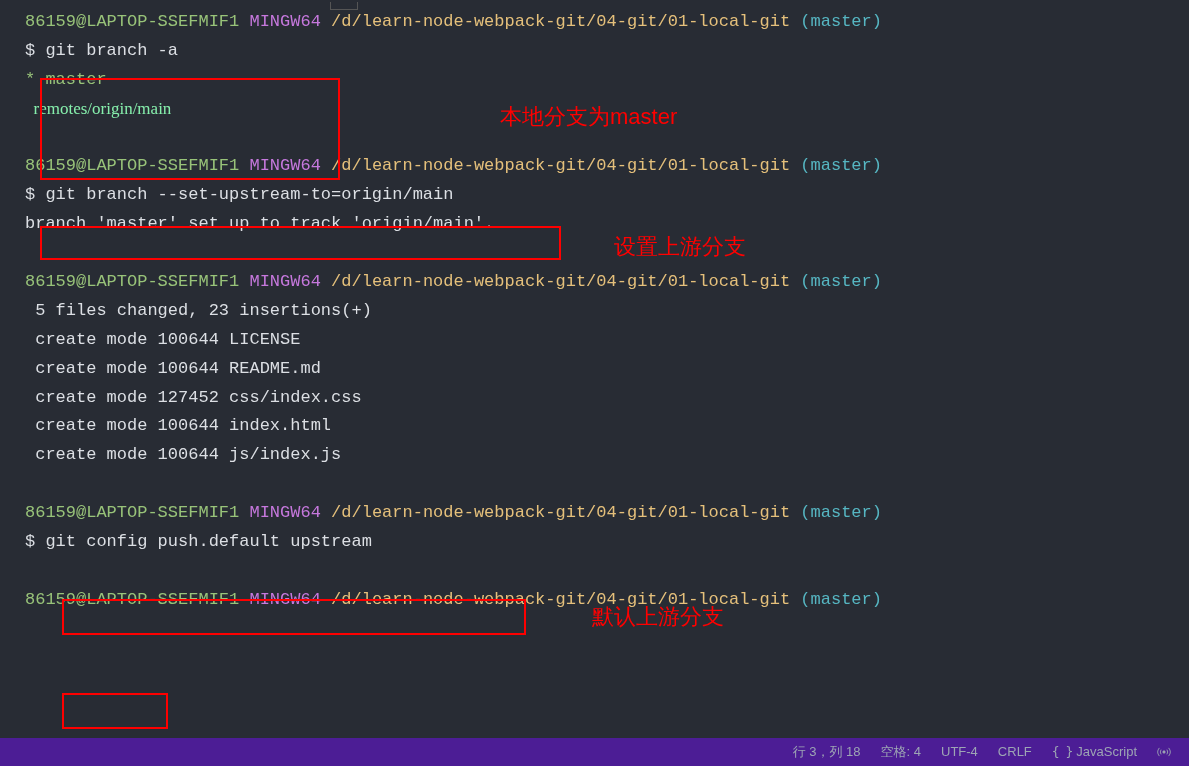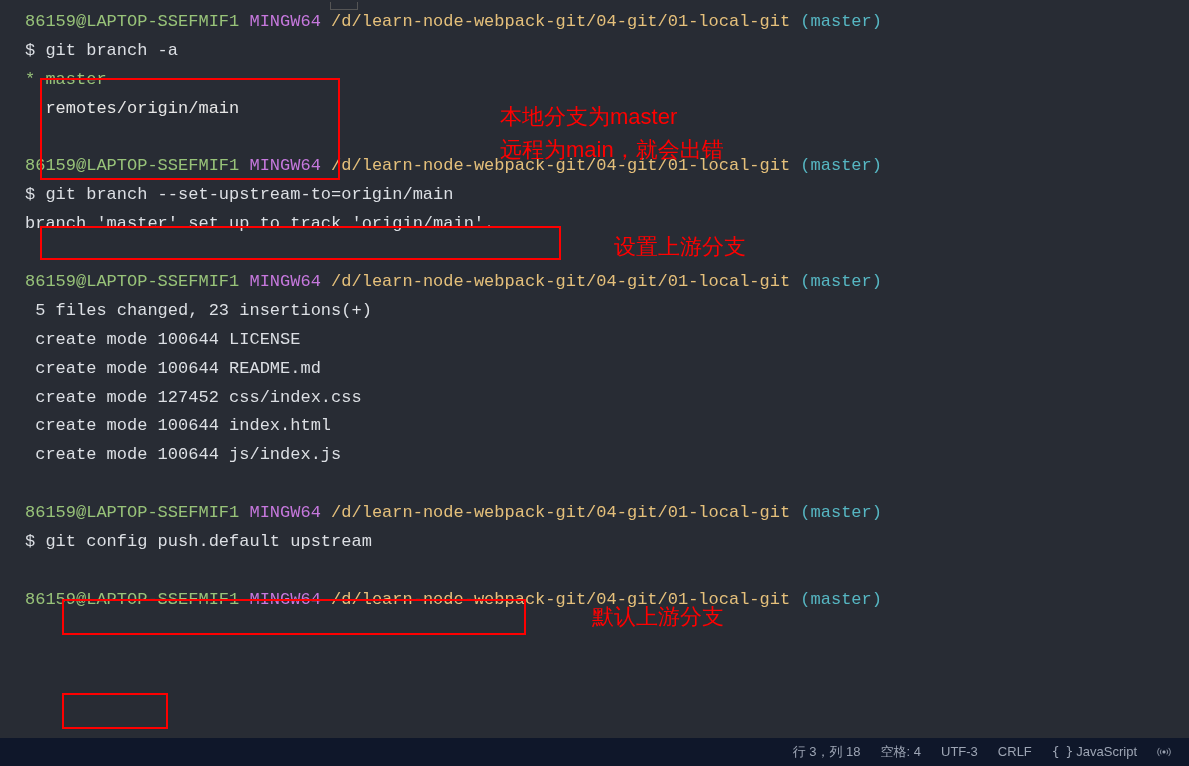--- a/index.html
+++ b/index.html
@@ -15,21 +15,21 @@
     color: #abb2bf;
   }
   .terminal {
     padding: 8px 25px;
   }
   .green { color: #98c379; }
   .purple { color: #c678dd; }
   .yellow { color: #e5c07b; }
   .cyan { color: #56b6c2; }
   .white { color: #dcdfe4; }
-  .red { color: #e5e5e5; }
+  .red { color: #86efac; font-family: Liberation Serif, serif; }
   .line { white-space: pre; }
   .box1 {
     position: absolute;
     left: 40px;
     top: 78px;
     width: 300px;
     height: 102px;
     border: 2px solid #ff0000;
     pointer-events: none;
   }
@@ -69,21 +69,21 @@
   }
   .ann1 { left: 500px; top: 100px; }
   .ann2 { left: 614px; top: 230px; }
   .ann3 { left: 592px; top: 600px; }
   .statusbar {
     position: absolute;
     bottom: 0;
     right: 0;
     left: 0;
     height: 28px;
-    background: #0f172a;
+    background: #4c1d95;
     display: flex;
     align-items: center;
     justify-content: flex-end;
     gap: 20px;
     padding-right: 18px;
     font-size: 13px;
     color: #9da5b4;
     font-family: 'Segoe UI', sans-serif;
   }
   .status-item { display: flex; align-items: center; gap: 4px; cursor: pointer; }
@@ -135,29 +135,28 @@
 
 </div>
 
 <div class="box1"></div>
 <div class="box2"></div>
 <div class="box3"></div>
 <div class="box4"></div>
 
 <div class="annotation ann1">
   <div>本地分支为master</div>
-  <div>远程为main，就会出错</div>
 </div>
 <div class="annotation ann2">设置上游分支</div>
 <div class="annotation ann3">默认上游分支</div>
 
 <div class="statusbar">
   <div class="status-item">行 3，列 18</div>
   <div class="status-item">空格: 4</div>
-  <div class="status-item">UTF-3</div>
+  <div class="status-item">UTF-4</div>
   <div class="status-item">CRLF</div>
   <div class="status-item">
     <span class="braces-icon"></span>
     <span>JavaScript</span>
   </div>
   <div class="status-item antenna-icon">
     <svg viewBox="0 0 24 24">
         <circle cx="12" cy="12" r="2" fill="#9da5b4"></circle>
         <path d="M7 8a7 7 0 0 0 0 8M17 8a7 7 0 0 1 0 8M4 5a11 11 0 0 0 0 14M20 5a11 11 0 0 1 0 14"></path>
       </svg>

